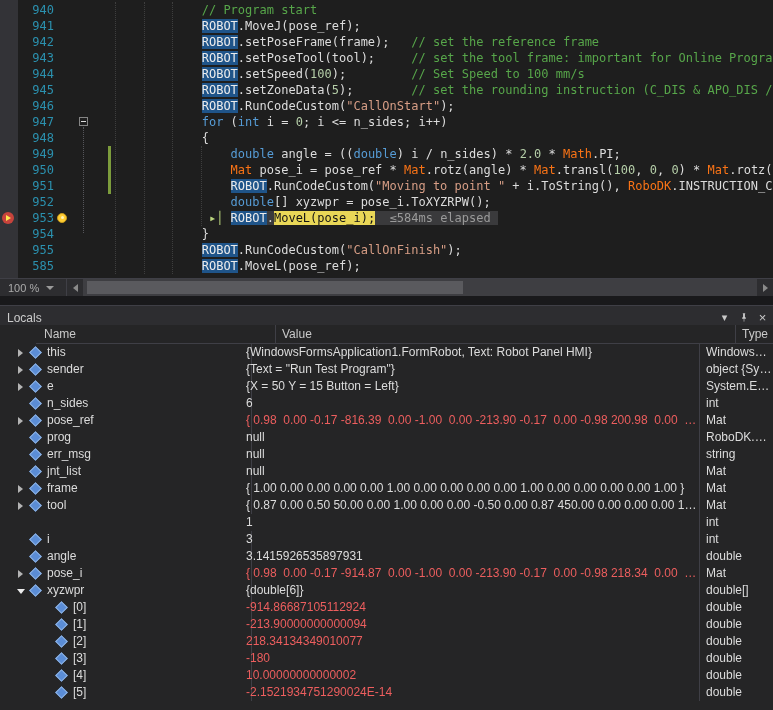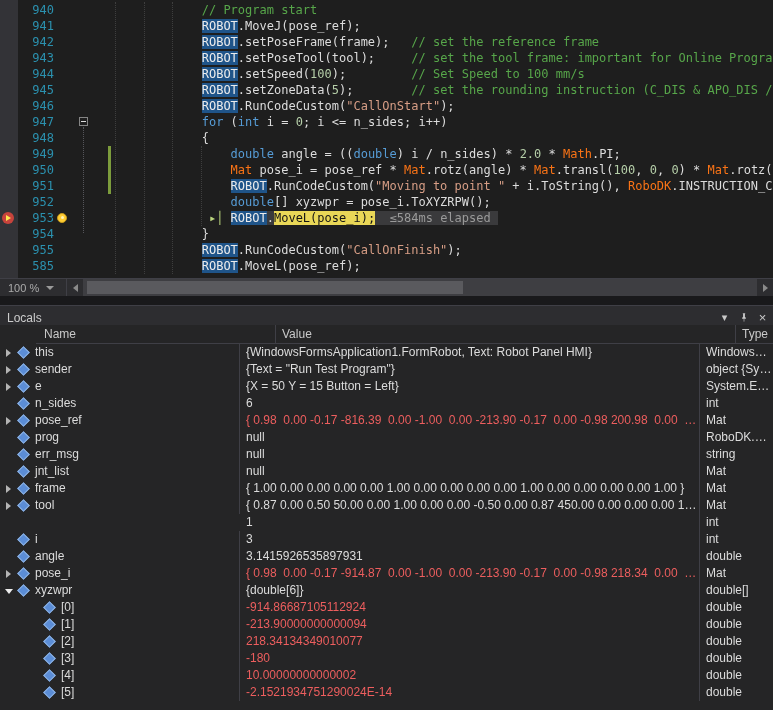--- a/index.html
+++ b/index.html
@@ -58,21 +58,21 @@
   .ltitle .txt{flex:1;padding-left:7px;color:#CCCCCC;font-size:12px;}
   .ticon{width:17px;height:15px;display:flex;align-items:center;justify-content:center;color:#C8C8C8;font-size:11px;margin-right:2px;}
   .lheader{position:relative;height:19px;border-bottom:1px solid #3F3F46;box-sizing:border-box;margin-left:36px;}
   .hcell{position:absolute;top:0;height:18px;line-height:18px;color:#C9C9C9;font-size:12px;overflow:hidden;}
   .hname{left:0;width:240px;padding-left:8px;border-right:1px solid #3F3F46;box-sizing:border-box;}
   .hvalue{left:240px;width:460px;padding-left:6px;border-right:1px solid #3F3F46;box-sizing:border-box;}
   .htype{left:700px;width:73px;padding-left:6px;box-sizing:border-box;}
   .lrows{position:relative;}
   .lrow{position:relative;height:17px;}
   .cell{position:absolute;top:0;height:17px;line-height:17px;font-size:12px;color:#DCDCDC;overflow:hidden;box-sizing:border-box;}
-  .cname{left:0;width:240px;border-right:1px solid #3F3F46;display:flex;align-items:center;white-space:pre;}
+  .cname{left:12px;width:240px;border-right:1px solid #3F3F46;display:flex;align-items:center;white-space:pre;}
   .cvalue{left:240px;width:460px;border-right:1px solid #3F3F46;padding-left:6px;white-space:pre;text-overflow:ellipsis;}
   .ctype{left:700px;width:73px;padding-left:6px;white-space:pre;text-overflow:ellipsis;}
   .changed{color:#ED5E5E;}
   .expbox{width:10px;height:10px;position:relative;flex:none;margin-right:3px;}
   .exp-c::after{content:"";position:absolute;left:2px;top:1px;width:0;height:0;
        border-top:4px solid transparent;border-bottom:4px solid transparent;border-left:5px solid #B4B4B4;}
   .exp-e::after{content:"";position:absolute;left:1px;top:3px;width:0;height:0;
        border-left:4px solid transparent;border-right:4px solid transparent;border-top:5px solid #ECECEC;}
   .vicon{width:7px;height:7px;background:#5B8DD6;border:1px solid #8FB4E3;transform:rotate(45deg);
        margin:0 7px 0 2px;flex:none;}

